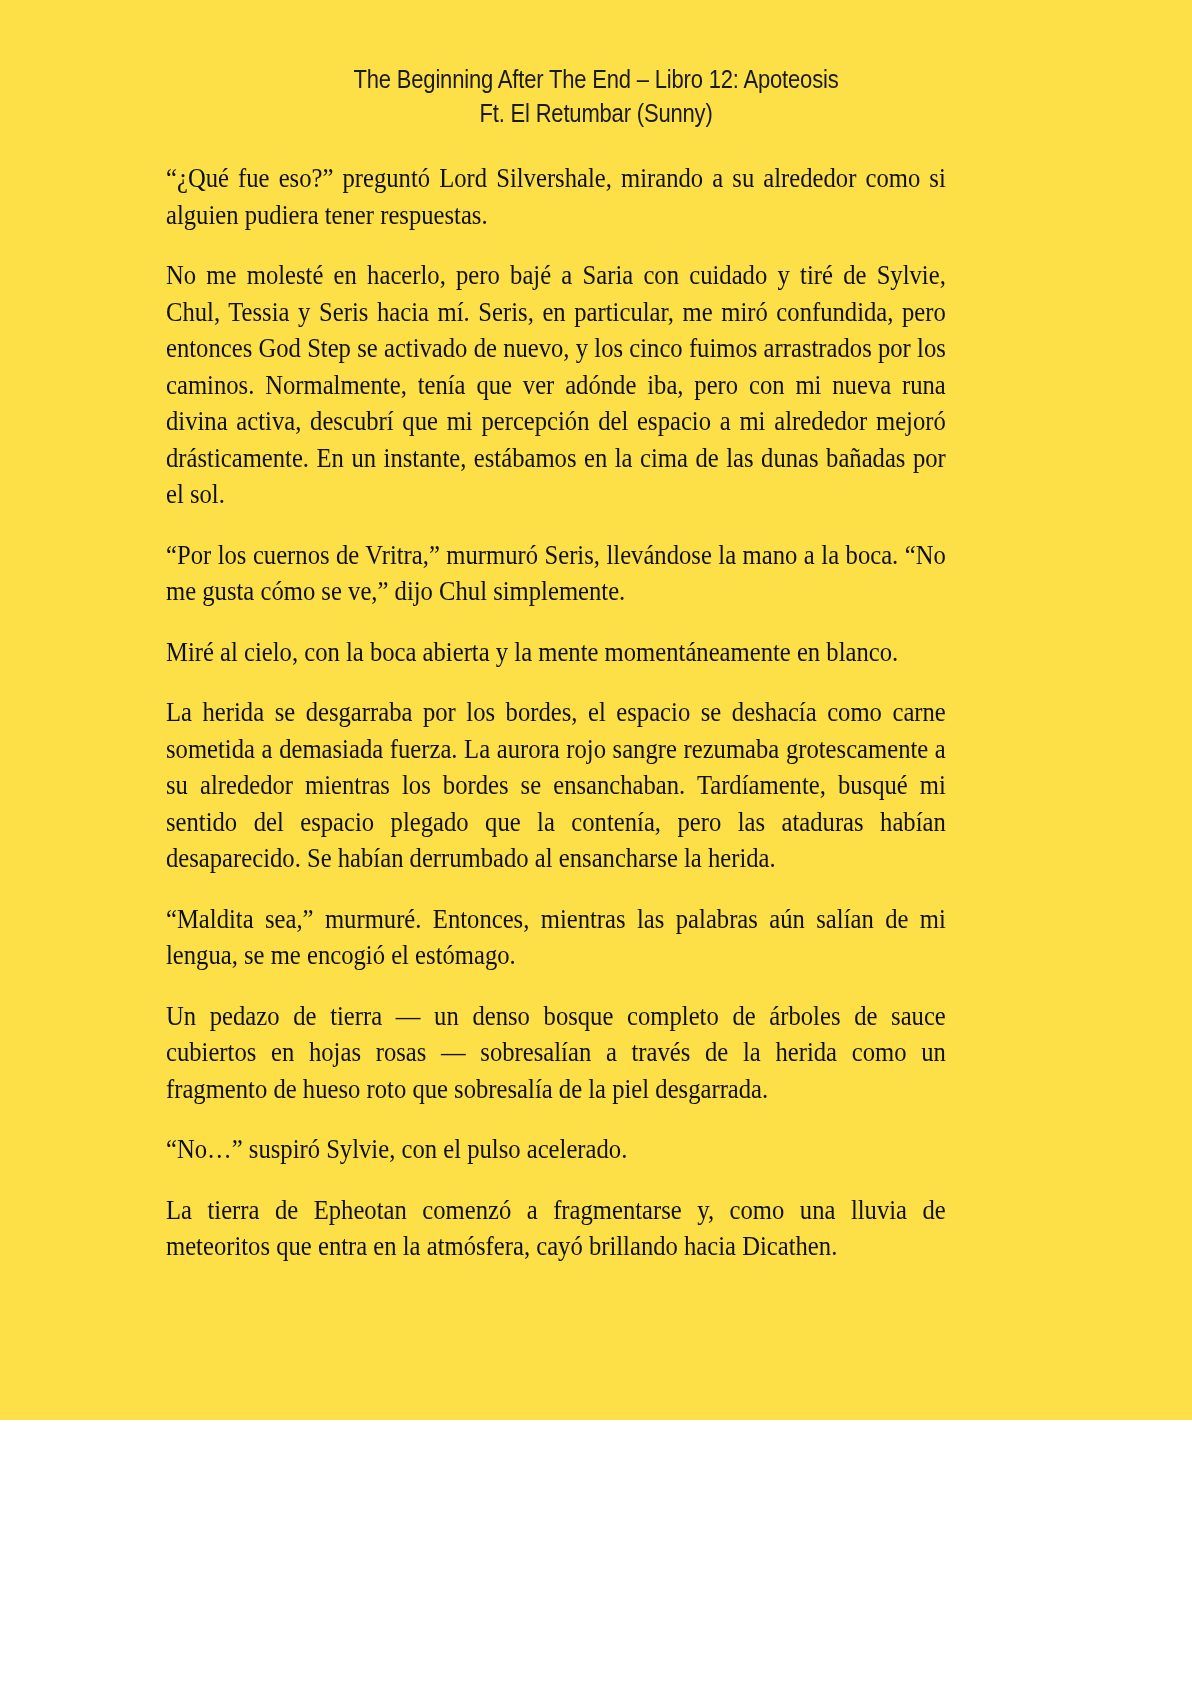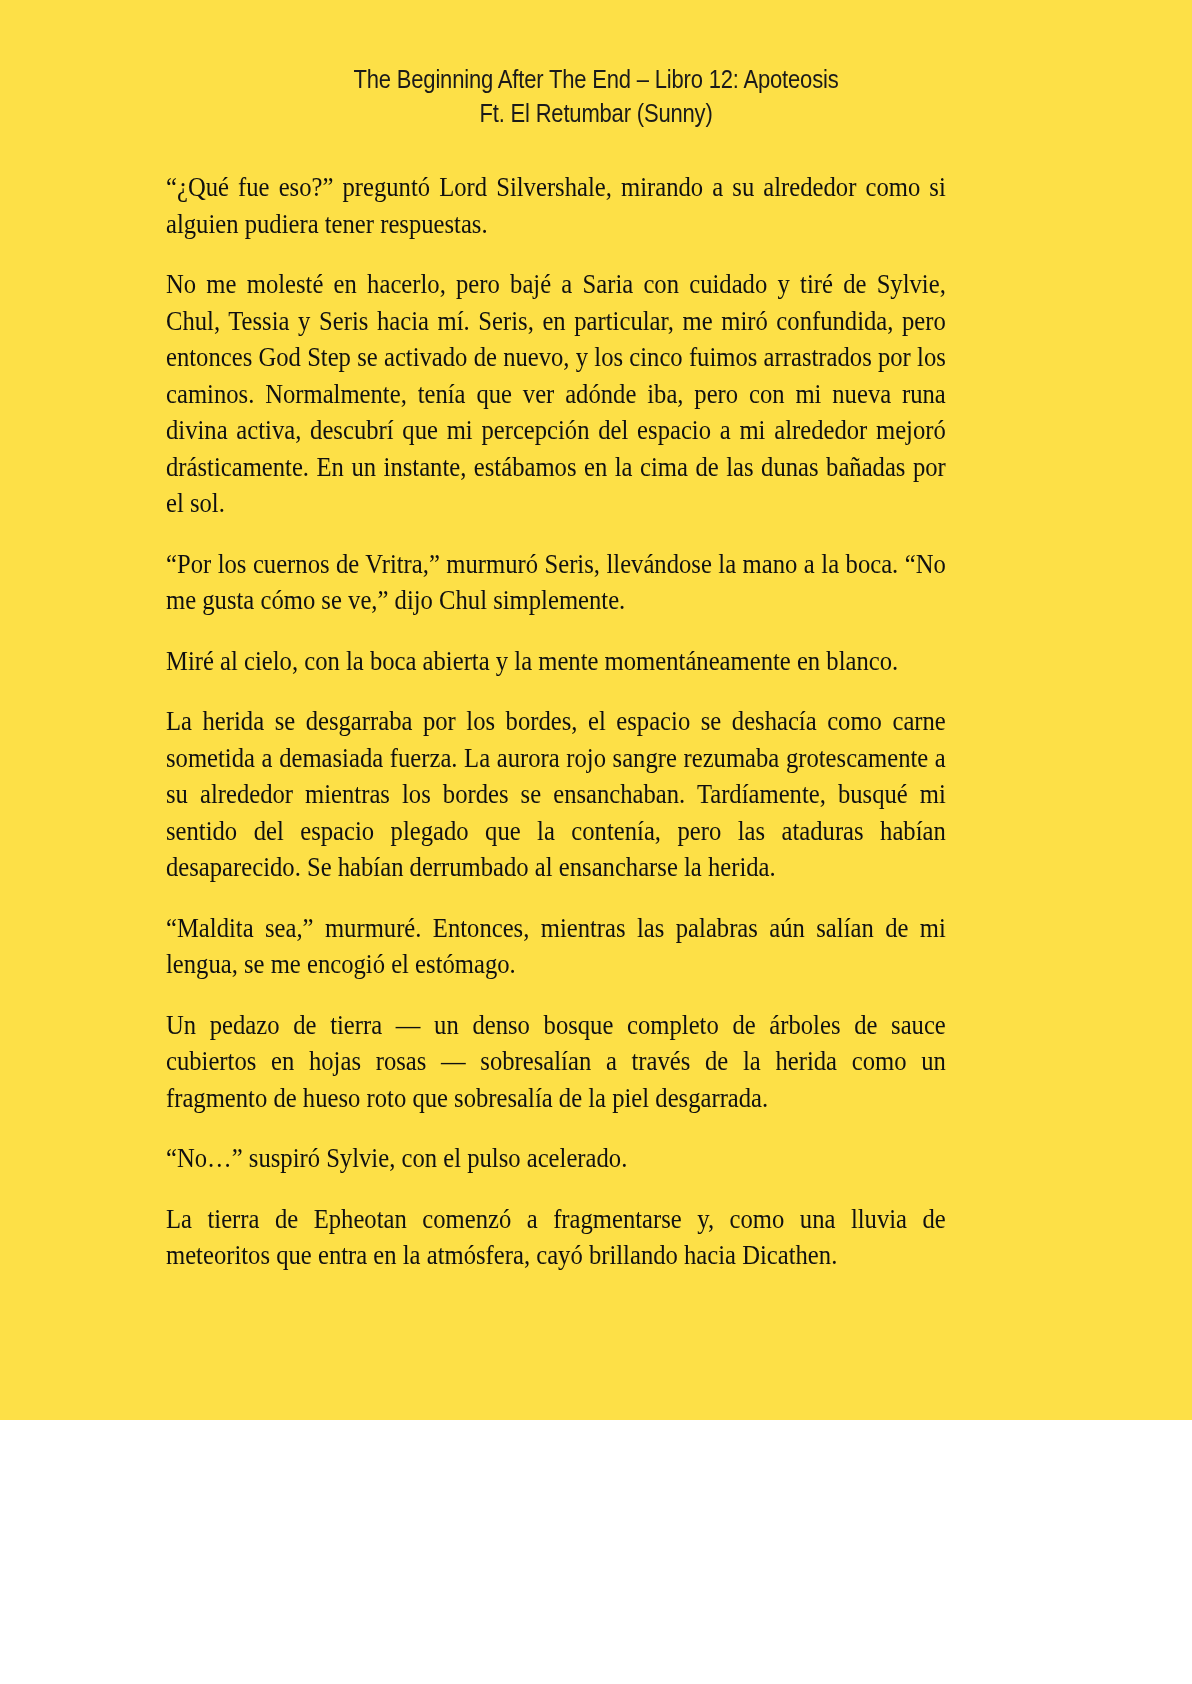--- a/index.html
+++ b/index.html
@@ -35,21 +35,20 @@
     display: block;
     white-space: pre;
   }
 
   
   .body-col {
     position: absolute;
     left: 166px;
     top: 160px;
     width: 780px;
-    margin-top: 9px;
   }
   .para {
     font-family: "Liberation Serif", "DejaVu Serif", serif;
     font-size: 26.5px;
     line-height: 36.5px;
     color: #101010;
     text-align: justify;
     text-justify: inter-word;
     margin: 0 0 24px 0;
     transform: scaleX(0.93);

